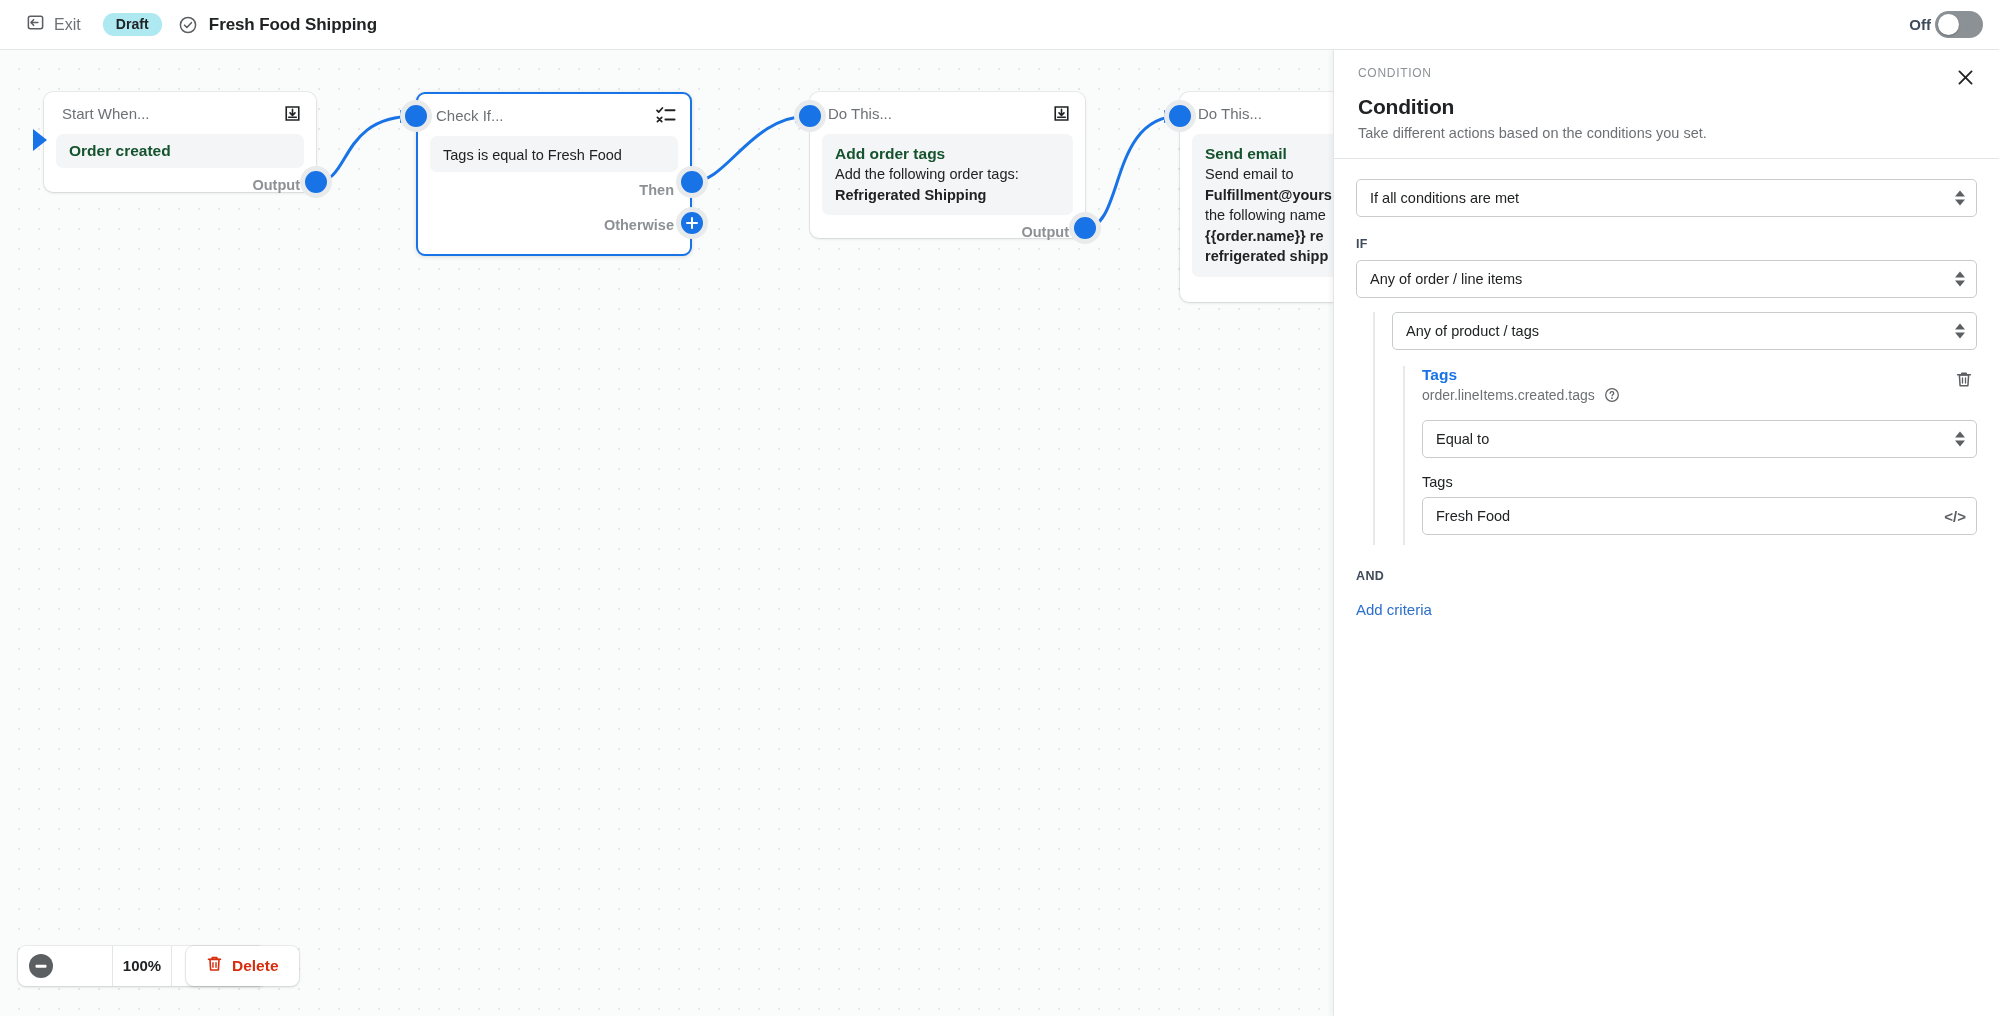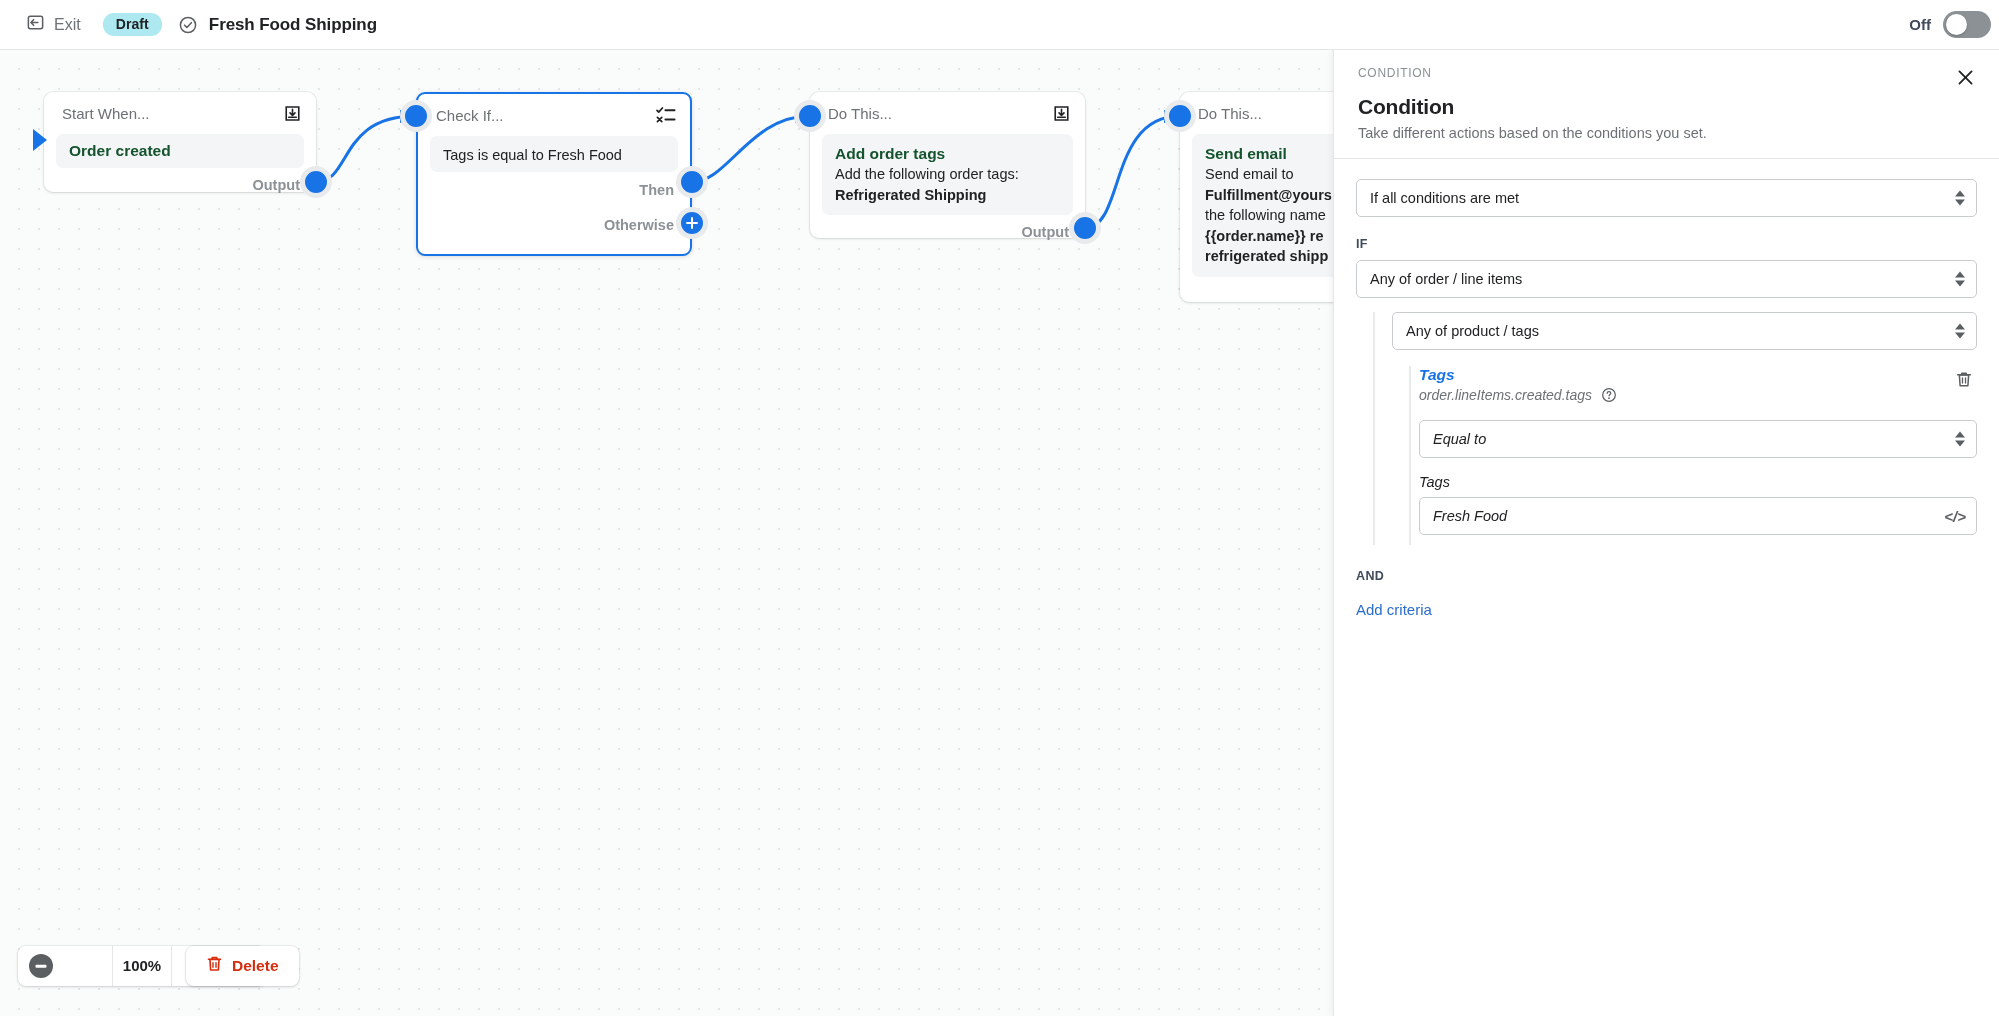--- a/index.html
+++ b/index.html
@@ -32,22 +32,22 @@
     border-radius: 11px; padding: 3px 13px 4px;
     letter-spacing: .1px;
   }
   .check-circle { margin-left: 16px; display:flex; align-items:center; }
   .flow-title {
     margin-left: 11px;
     font-size: 17px; font-weight: 700; color: #202223;
     letter-spacing: -0.1px;
   }
   .tb-right {
-    margin-left: auto; padding-right: 8px;
-    display: flex; align-items: center; gap: 12px;
+    margin-left: auto; padding-right: 16px;
+    display: flex; align-items: center; gap: 4px;
   }
   .off-label { font-size: 15px; font-weight: 700; color: #3f4a5a; }
   .toggle {
     width: 48px; height: 27px; border-radius: 14px;
     background: #8c9196; position: relative; cursor: pointer;
     flex: 0 0 auto;
   }
   .toggle .knob {
     position: absolute; left: 3px; top: 3px;
     width: 21px; height: 21px; border-radius: 50%;
@@ -206,23 +206,22 @@
 
   .if-label {
     font-size: 12.5px; font-weight: 700; color: #3f4a5a;
     letter-spacing: .4px; margin: 20px 0 9px;
   }
   .indent1 {
     margin-left: 17px; padding-left: 17px;
     border-left: 2px solid #e7e9ea;
   }
   .indent2 {
-    margin-left: 17px; padding-left: 8px;
+    margin-left: 11px; padding-left: 17px;
     border-left: 2px solid #e7e9ea;
-    font-style: italic;
   }
   .field-title {
     font-size: 15.5px; font-weight: 600; color: #1773e6;
     cursor: pointer;
   }
   .field-path-row { display: flex; align-items: center; gap: 9px; margin-top: 3px; }
   .field-path { font-size: 14px; color: #6d7175; }
   .crit-head { display: flex; align-items: flex-start; }
   .trash-btn { margin-left: auto; cursor: pointer; padding: 4px; }
   .small-label { font-size: 14.5px; color: #202223; margin: 16px 0 7px; }

